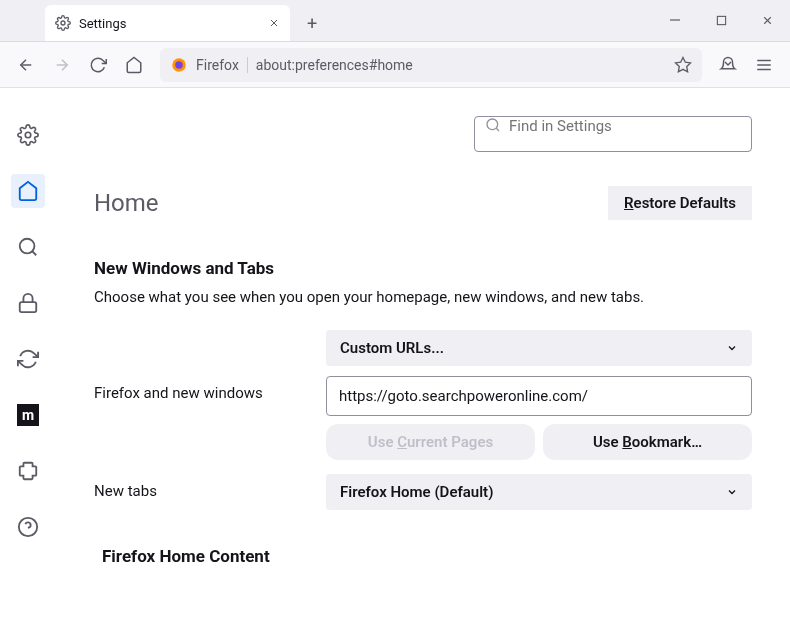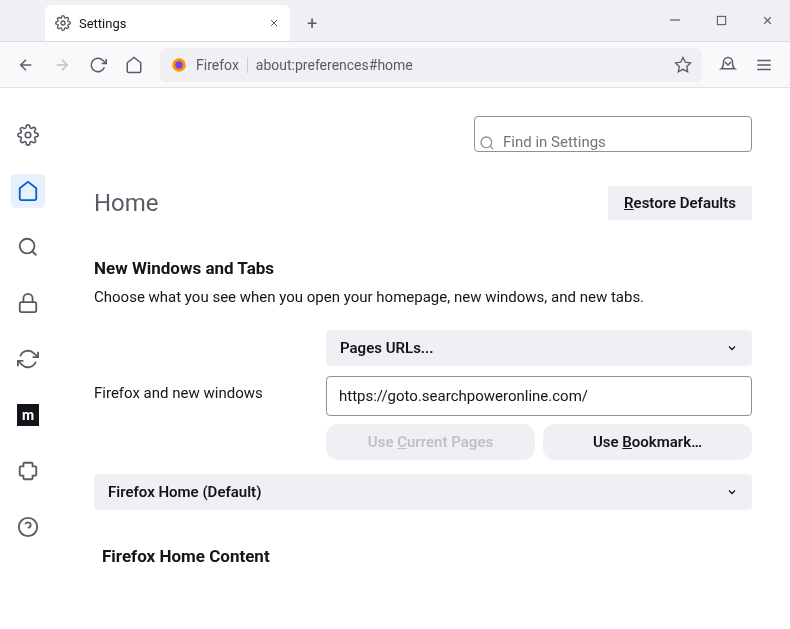--- a/index.html
+++ b/index.html
@@ -22,21 +22,21 @@
     .addr-url { color: #5b5b66; font-size: 14px; flex: 1; }
     
     
     .content { display: flex; height: calc(629px - 88px); }
     .sidebar { width: 56px; display: flex; flex-direction: column; align-items: center; padding-top: 30px; gap: 22px; }
     .side-btn { width: 34px; height: 34px; display: flex; align-items: center; justify-content: center; color: #5b5b66; border-radius: 4px; }
     .side-btn.active { color: #0060df; background: #e7f0fc; }
     .side-m { width: 22px; height: 22px; background: #15141a; color: #fff; display: flex; align-items: center; justify-content: center; font-size: 14px; font-weight: 700; }
     
     .main { flex: 1; padding: 28px 38px 0 38px; overflow: hidden; position: relative; }
-    .searchbar { margin-left: auto; width: 278px; height: 36px; border: 1px solid #8f8f9d; border-radius: 4px; display: flex; align-items: flex-end; padding: 0 4px; gap: 8px; }
+    .searchbar { margin-left: auto; width: 278px; height: 36px; border: 1px solid #8f8f9d; border-radius: 4px; display: flex; align-items: flex-start; padding: 0 10px; gap: 8px; }
     .searchbar input { border: none; outline: none; font-size: 15px; flex: 1; color: #5b5b66; background: transparent; }
     .topbar { display: flex; justify-content: flex-end; }
     
     .head-row { display: flex; align-items: center; margin-top: 34px; }
     .page-title { font-size: 24px; color: #5b5b66; font-weight: 400; }
     .restore-btn { margin-left: auto; padding: 8px 16px; background: #f0f0f4; border-radius: 1px; font-size: 15px; color: #15141a; font-weight: 600; }
     
     .section-title { font-size: 17px; font-weight: 700; color: #15141a; margin-top: 38px; }
     .section-desc { font-size: 15px; color: #15141a; margin-top: 10px; }
     
@@ -214,21 +214,21 @@
       <div class="restore-btn"><span style="text-decoration:underline">R</span><span>estore Defaults</span></div>
     </div>
 
     <div class="section-title">New Windows and Tabs</div>
     <div class="section-desc">Choose what you see when you open your homepage, new windows, and new tabs.</div>
 
     <div class="form-row" style="margin-top:24px">
       <div class="form-label" style="padding-top:0"></div>
       <div class="form-col">
         <div class="select-box">
-          <span>Pages URLs...</span>
+          <span>Custom URLs...</span>
           <span>
               <svg width="12" height="12" viewBox="0 0 24 24" fill="none" stroke="#15141a" stroke-width="2.5">
                 <polyline points="6 9 12 15 18 9"></polyline>
               </svg>
             </span>
         </div>
       </div>
     </div>
 
     <div class="form-row" style="margin-top:10px">
@@ -240,20 +240,21 @@
               <span>Use <span style="text-decoration:underline">C</span>urrent Pages</span>
             </div>
           <div class="form-btn">
               <span>Use <span style="text-decoration:underline">B</span>ookmark…</span>
             </div>
         </div>
       </div>
     </div>
 
     <div class="form-row" style="margin-top:14px">
+      <div class="form-label">New tabs</div>
       <div class="form-col">
         <div class="select-box">
           <span>Firefox Home (Default)</span>
           <span>
               <svg width="12" height="12" viewBox="0 0 24 24" fill="none" stroke="#15141a" stroke-width="2.5">
                 <polyline points="6 9 12 15 18 9"></polyline>
               </svg>
             </span>
         </div>
       </div>

